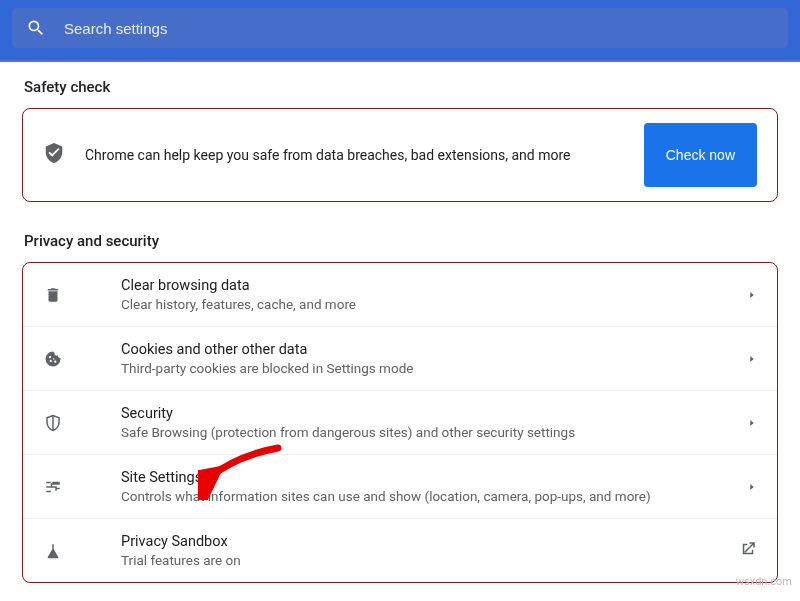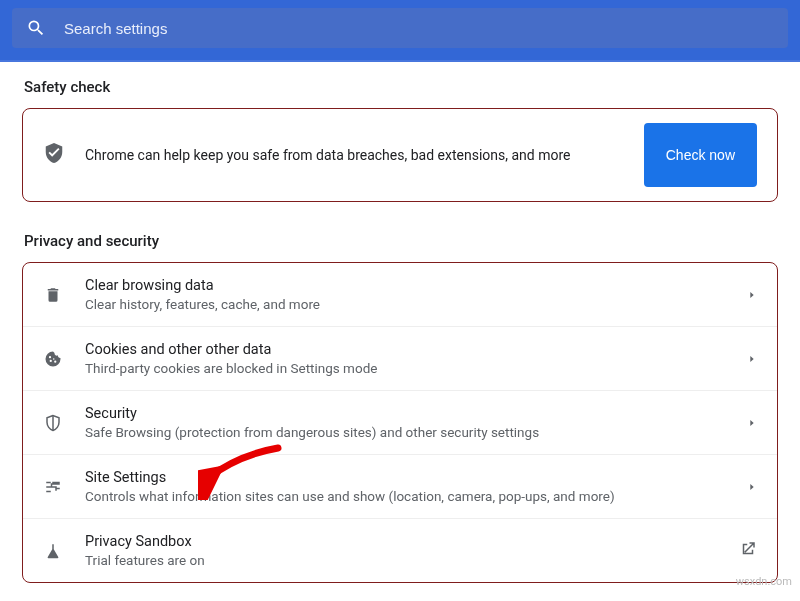--- a/index.html
+++ b/index.html
@@ -67,20 +67,21 @@
     font-weight: 500;
     padding: 24px 22px;
     cursor: pointer;
   }
   .list-row {
     display: flex;
     align-items: center;
     padding: 14px 20px;
     border-top: 1px solid #eee;
     cursor: pointer;
+    gap: 36px;
   }
   .list-row:first-child { border-top: none; }
   .row-icon { width: 20px; display: flex; justify-content: center; color: #5f6368; }
   .row-body { flex: 1; margin-left: 22px; }
   .row-title { font-size: 14.5px; color: #202124; }
   .row-sub { font-size: 13.5px; color: #5f6368; margin-top: 2px; }
   .row-arrow { color: #5f6368; }
   .watermark {
     position: absolute;
     bottom: 13px;

